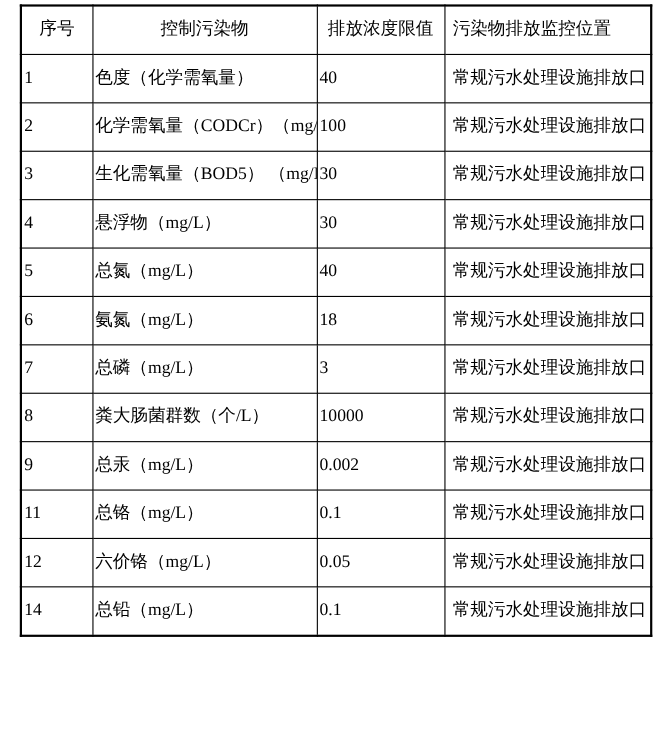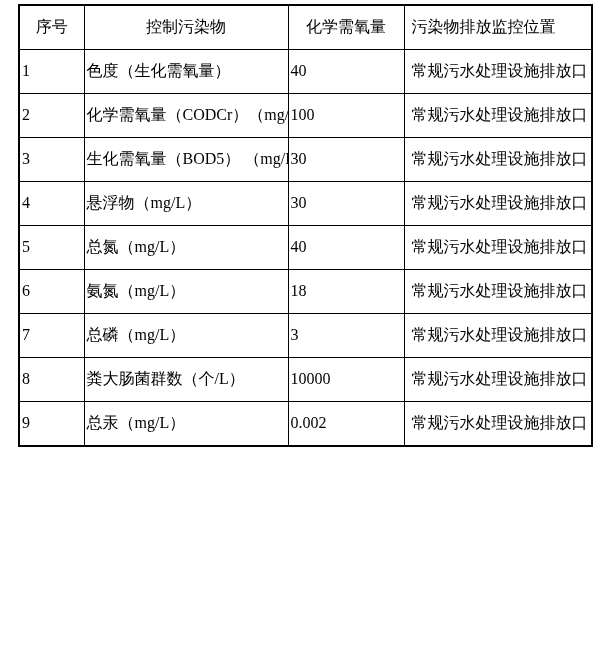--- a/index.html
+++ b/index.html
@@ -55,28 +55,28 @@
     <colgroup>
       <col class="c-no">
         <col class="c-poll">
         <col class="c-lim">
         <col class="c-loc">
     </colgroup>
     <thead>
       <tr>
         <th>序号</th>
         <th>控制污染物</th>
-        <th>化学需氧量</th>
+        <th>排放浓度限值</th>
         <th class="col-location">污染物排放监控位置</th>
       </tr>
     </thead>
     <tbody>
       <tr>
         <td>1</td>
-        <td>色度（生化需氧量）</td>
+        <td>色度（化学需氧量）</td>
         <td>40</td>
         <td class="col-location">常规污水处理设施排放口</td>
       </tr>
       <tr>
         <td>2</td>
         <td>化学需氧量（CODCr）（mg/L）</td>
         <td>100</td>
         <td class="col-location">常规污水处理设施排放口</td>
       </tr>
       <tr>
@@ -114,15 +114,33 @@
         <td>粪大肠菌群数（个/L）</td>
         <td>10000</td>
         <td class="col-location">常规污水处理设施排放口</td>
       </tr>
       <tr>
         <td>9</td>
         <td>总汞（mg/L）</td>
         <td>0.002</td>
         <td class="col-location">常规污水处理设施排放口</td>
       </tr>
+      <tr>
+        <td>11</td>
+        <td>总铬（mg/L）</td>
+        <td>0.1</td>
+        <td class="col-location">常规污水处理设施排放口</td>
+      </tr>
+      <tr>
+        <td>12</td>
+        <td>六价铬（mg/L）</td>
+        <td>0.05</td>
+        <td class="col-location">常规污水处理设施排放口</td>
+      </tr>
+      <tr>
+        <td>14</td>
+        <td>总铅（mg/L）</td>
+        <td>0.1</td>
+        <td class="col-location">常规污水处理设施排放口</td>
+      </tr>
     </tbody>
   </table>
 </div>
 
 </body></html>

